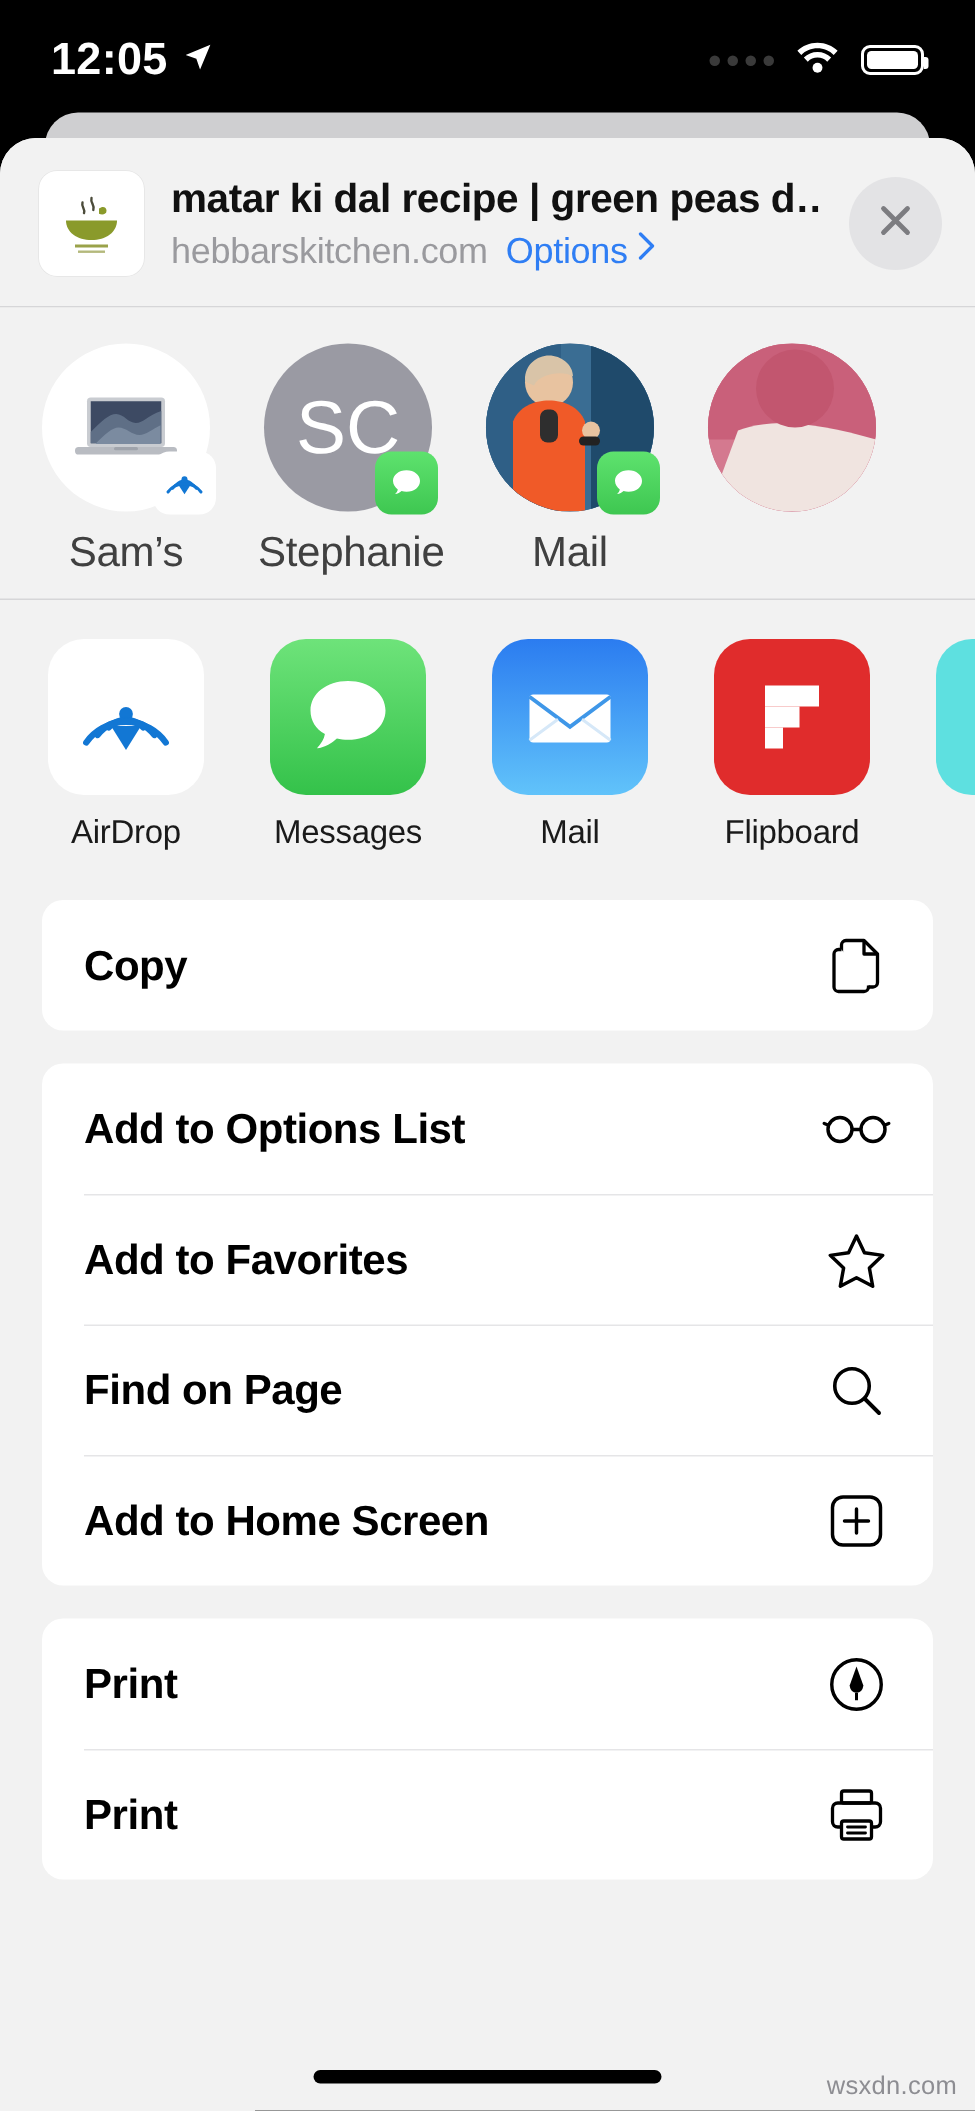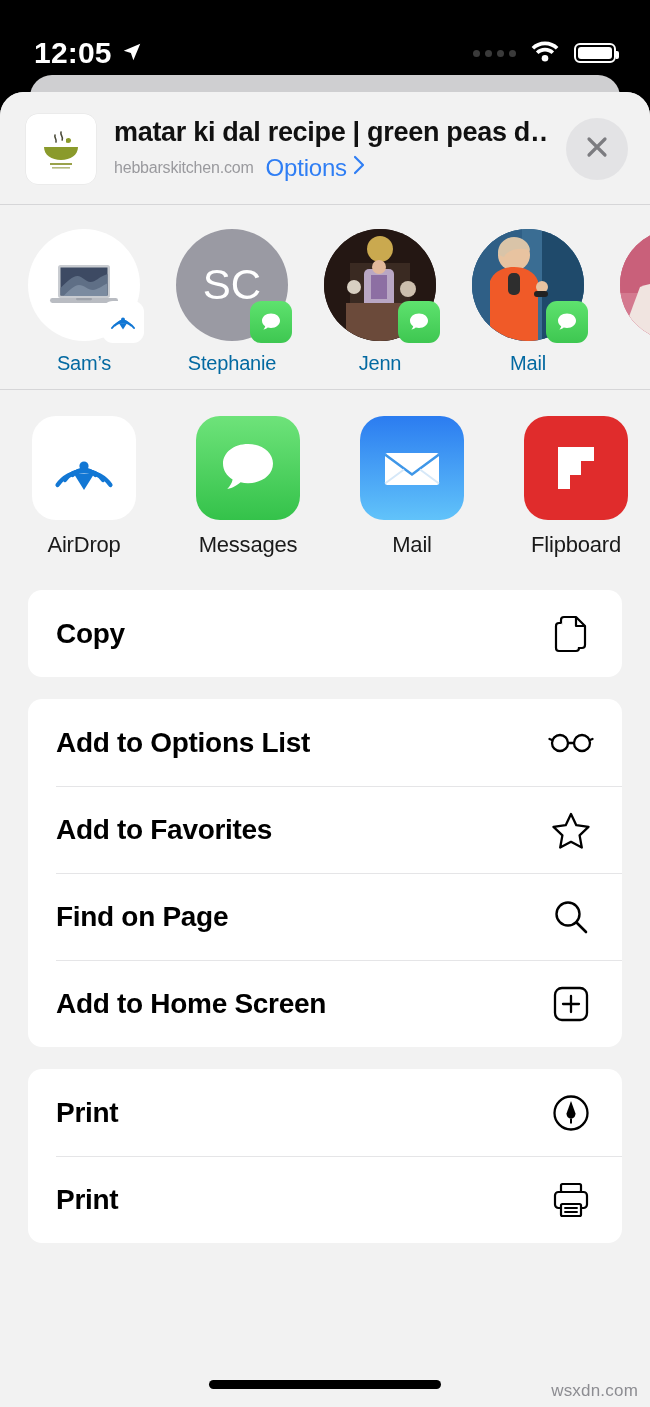--- a/index.html
+++ b/index.html
@@ -6,21 +6,21 @@
   html,body { width:650px; height:1407px; }
   body {
     font-family:"Liberation Sans", sans-serif;
     background:#000;
     overflow:hidden;
     position:relative;
   }
 
   
   .statusbar{
-    position:absolute; top:14px; left:0; width:650px; height:78px;
+    position:absolute; top:1px; left:0; width:650px; height:78px;
     color:#fff; display:flex; align-items:center;
     justify-content:space-between; padding:12px 34px;
   }
   .sb-time{ font-size:30px; font-weight:600; letter-spacing:.2px; display:flex; align-items:center; gap:9px;}
   .loc-arrow{ display:inline-block; }
   .sb-right{ display:flex; align-items:center; gap:13px; }
   .dots{ display:flex; gap:5px; align-items:center; }
   .dots i{ width:7px; height:7px; border-radius:50%; background:#3a3a3a; display:block;}
   .battery{
     width:42px; height:20px; border:2.2px solid #fff; border-radius:6px;
@@ -53,53 +53,53 @@
     width:70px; height:70px; border-radius:12px; background:#fff; flex:0 0 70px;
     display:flex; align-items:center; justify-content:center;
     box-shadow:0 0 0 .5px rgba(0,0,0,.06);
   }
   .hdr-text{ flex:1; min-width:0; }
   .hdr-title{
     font-size:27px; font-weight:700; color:#111; letter-spacing:-.3px;
     white-space:nowrap; overflow:hidden; line-height:1.25;
   }
   .hdr-sub{ display:flex; align-items:center; gap:12px; margin-top:4px; }
-  .hdr-domain{ font-size:16px; color:#9a9a9e; letter-spacing:-.2px; }
+  .hdr-domain{ font-size:24px; color:#9a9a9e; letter-spacing:-.2px; }
   .hdr-options{ font-size:24px; color:#2f7ef4; letter-spacing:-.2px; display:flex; align-items:center; gap:5px;}
   .close-btn{
     width:62px; height:62px; border-radius:50%; background:#e3e3e5;
     display:flex; align-items:center; justify-content:center; flex:0 0 62px;
   }
   .divider{ height:1px; background:#d6d6d8; width:100%; }
 
   
   .contacts{
     display:flex; gap:28px; padding:24px 24px 14px 24px; background:#f2f2f2;
     overflow:hidden;
   }
   .contact{ width:120px; flex:0 0 120px; text-align:center; }
   .avatar-wrap{ position:relative; width:112px; height:112px; margin:0 auto; }
   .avatar{
     width:112px; height:112px; border-radius:50%; overflow:hidden;
     display:flex; align-items:center; justify-content:center;
-    font-size:42px; font-weight:500; color:#fff;
+    font-size:50px; font-weight:500; color:#fff;
   }
   .badge{
     position:absolute; right:-4px; bottom:-2px; width:42px; height:42px;
     border-radius:11px; display:flex; align-items:center; justify-content:center;
   }
   .badge.msg{ background:#4cd964; background:linear-gradient(#5ee26e,#3ec751); }
   .badge.airdrop{ background:#fff; }
   .contact-name{
-    margin-top:10px; font-size:20px; color:#0369a1; line-height:1.22; letter-spacing:-.2px;
+    margin-top:10px; font-size:28px; color:#404040; line-height:1.22; letter-spacing:-.2px;
   }
 
   
   .apps{
-    display:flex; gap:44px; padding:26px 24px 18px 24px; background:#f2f2f2; overflow:hidden;
+    display:flex; gap:28px; padding:26px 24px 18px 24px; background:#f2f2f2; overflow:hidden;
   }
   .app{ width:120px; flex:0 0 120px; text-align:center; }
   .app-icon{
     width:104px; height:104px; border-radius:24px; margin:0 auto;
     display:flex; align-items:center; justify-content:center; overflow:hidden;
   }
   .app-name{ margin-top:12px; font-size:22px; color:#1a1a1a; letter-spacing:-.2px; white-space:nowrap; }
 
   
   .groups{ padding:14px 28px 0 28px; }
@@ -230,43 +230,20 @@
         </div>
         <div class="badge msg">
           <svg width="26" height="26" viewBox="0 0 26 26">
               <path d="M13 4.5c5.2 0 9 3.2 9 7.2s-3.8 7.2-9 7.2c-1.2 0-2.3-.2-3.3-.5-1 .9-2.6 1.9-4.3 2 .9-.9 1.6-2 1.8-3.1C5.5 16 4 14.1 4 11.7 4 7.7 7.8 4.5 13 4.5z" fill="#fff"></path>
             </svg>
         </div>
       </div>
       <div class="contact-name">Stephanie</div>
     </div>
 
-    <div class="contact">
-      <div class="avatar-wrap">
-        <div class="avatar" style="background:#2b1c18">
-          <svg width="112" height="112" viewBox="0 0 112 112">
-            <rect width="112" height="112" fill="#241713"></rect>
-            <circle cx="56" cy="20" r="13" fill="#caa94f"></circle>
-            <rect x="26" y="34" width="60" height="52" fill="#3a2a22"></rect>
-            <rect x="40" y="40" width="30" height="46" rx="5" fill="#b9a7c4"></rect>
-            <rect x="47" y="46" width="16" height="24" fill="#8d6fa3"></rect>
-            <circle cx="55" cy="38" r="7" fill="#e2b89b"></circle>
-            <rect x="22" y="74" width="70" height="38" fill="#6b4a3a"></rect>
-            <circle cx="30" cy="58" r="7" fill="#d8cfc2"></circle>
-            <circle cx="84" cy="60" r="8" fill="#cdbfae"></circle>
-          </svg>
-        </div>
-        <div class="badge msg">
-          <svg width="26" height="26" viewBox="0 0 26 26">
-              <path d="M13 4.5c5.2 0 9 3.2 9 7.2s-3.8 7.2-9 7.2c-1.2 0-2.3-.2-3.3-.5-1 .9-2.6 1.9-4.3 2 .9-.9 1.6-2 1.8-3.1C5.5 16 4 14.1 4 11.7 4 7.7 7.8 4.5 13 4.5z" fill="#fff"></path>
-            </svg>
-        </div>
-      </div>
-      <div class="contact-name">Jenn</div>
-    </div>
 
     <div class="contact">
       <div class="avatar-wrap">
         <div class="avatar" style="background:#2f5f86">
           <svg width="112" height="112" viewBox="0 0 112 112">
             <rect width="112" height="112" fill="#3a6d93"></rect>
             <path d="M0 0h50v112H0z" fill="#2f5f86"></path>
             <path d="M70 0h42v112H70z" fill="#1f4a6b"></path>
             <circle cx="42" cy="26" r="16" fill="#e8c3a0"></circle>
             <path d="M26 24c0-10 8-16 16-16s16 6 16 14c-5-4-22-3-26 6-2-1-6-2-6-4z" fill="#d9c4a8"></path>

